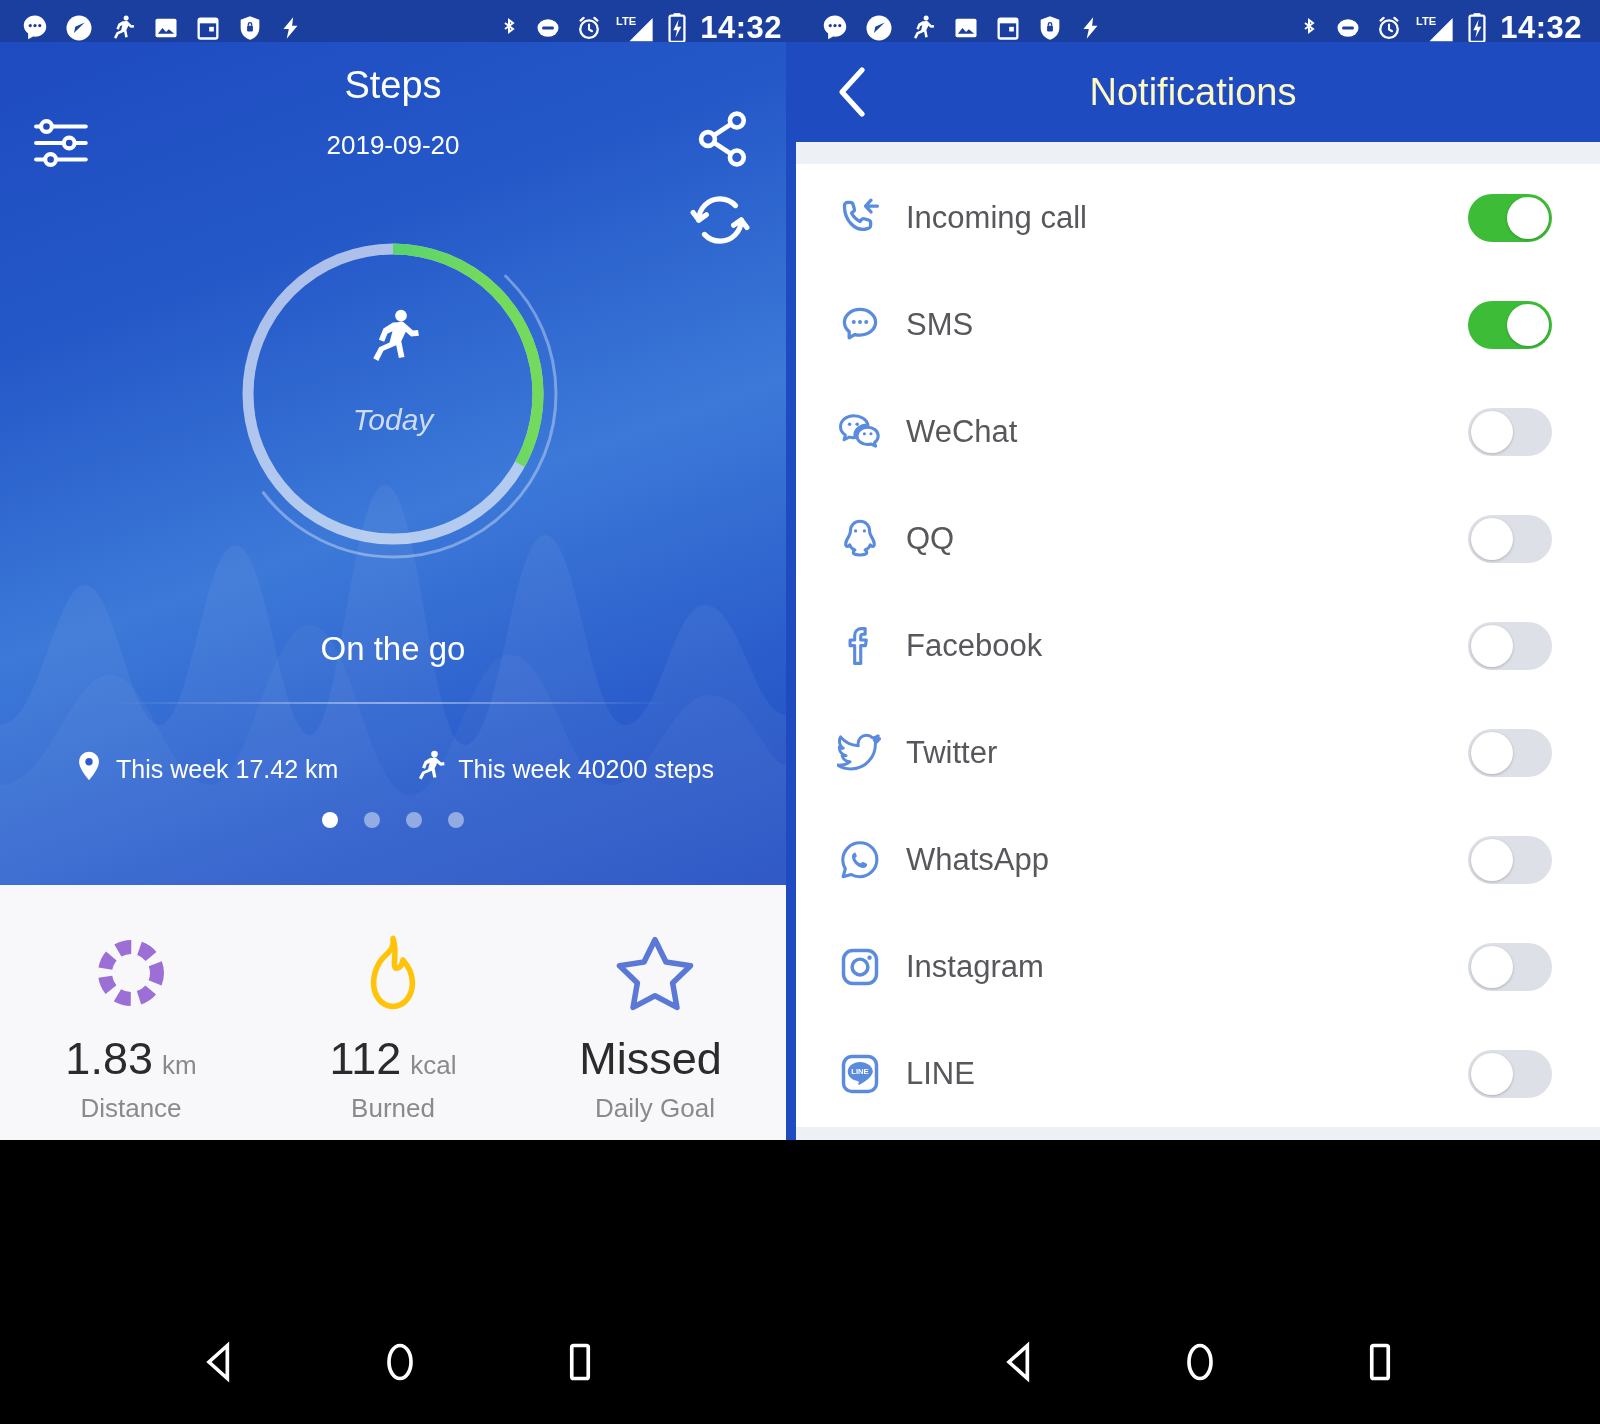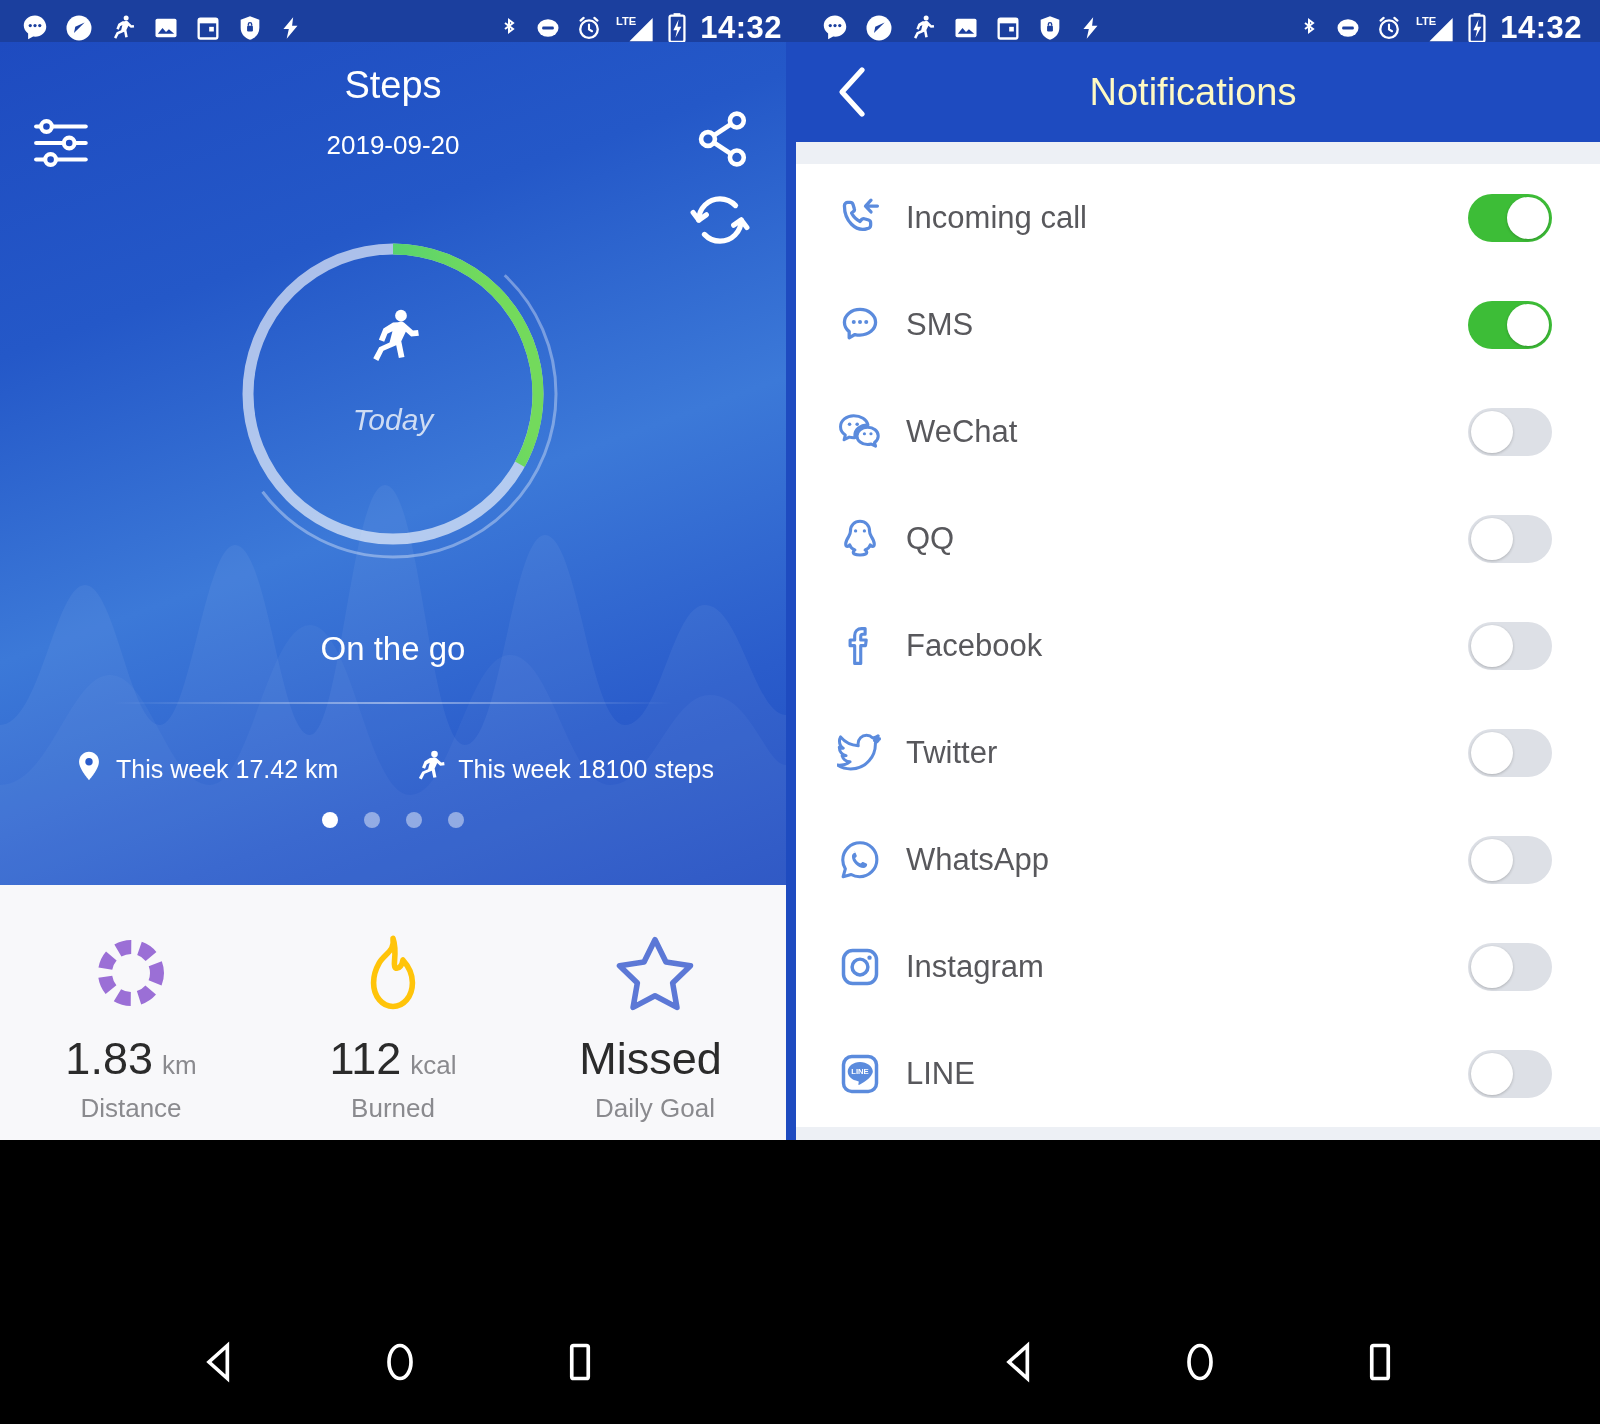--- a/index.html
+++ b/index.html
@@ -380,21 +380,21 @@
           </span>
           <span>This week 17.42 km</span>
         </div>
         <div class="week-item b">
           <span>
             <svg width="36" height="36" viewBox="0 0 24 24">
                 <circle cx="15" cy="4" r="2.2" fill="#fff"></circle>
                 <path fill="#fff" d="M12 6.6l-3.6 2.2-1.7 4.2 2 .8 1.2-3 1.9-1-1.1 4.3-3.9 1.7L4.6 20l1.9 1 1.9-3.8 4.8-2.1 1 4.8 2.1-.4-1.2-5.9 1.7-3.6 2 1.8 2.9-.3-.3-2.1-1.9.2L16.2 6.7c-.6-.6-1.5-.7-2.3-.2z"></path>
               </svg>
           </span>
-          <span>This week 18100 steps</span>
+          <span>This week 40200 steps</span>
         </div>
       </div>
 
       <div class="dots">
         <span class="dot active"></span>
         <span class="dot"></span>
         <span class="dot"></span>
         <span class="dot"></span>
       </div>
     </div>

